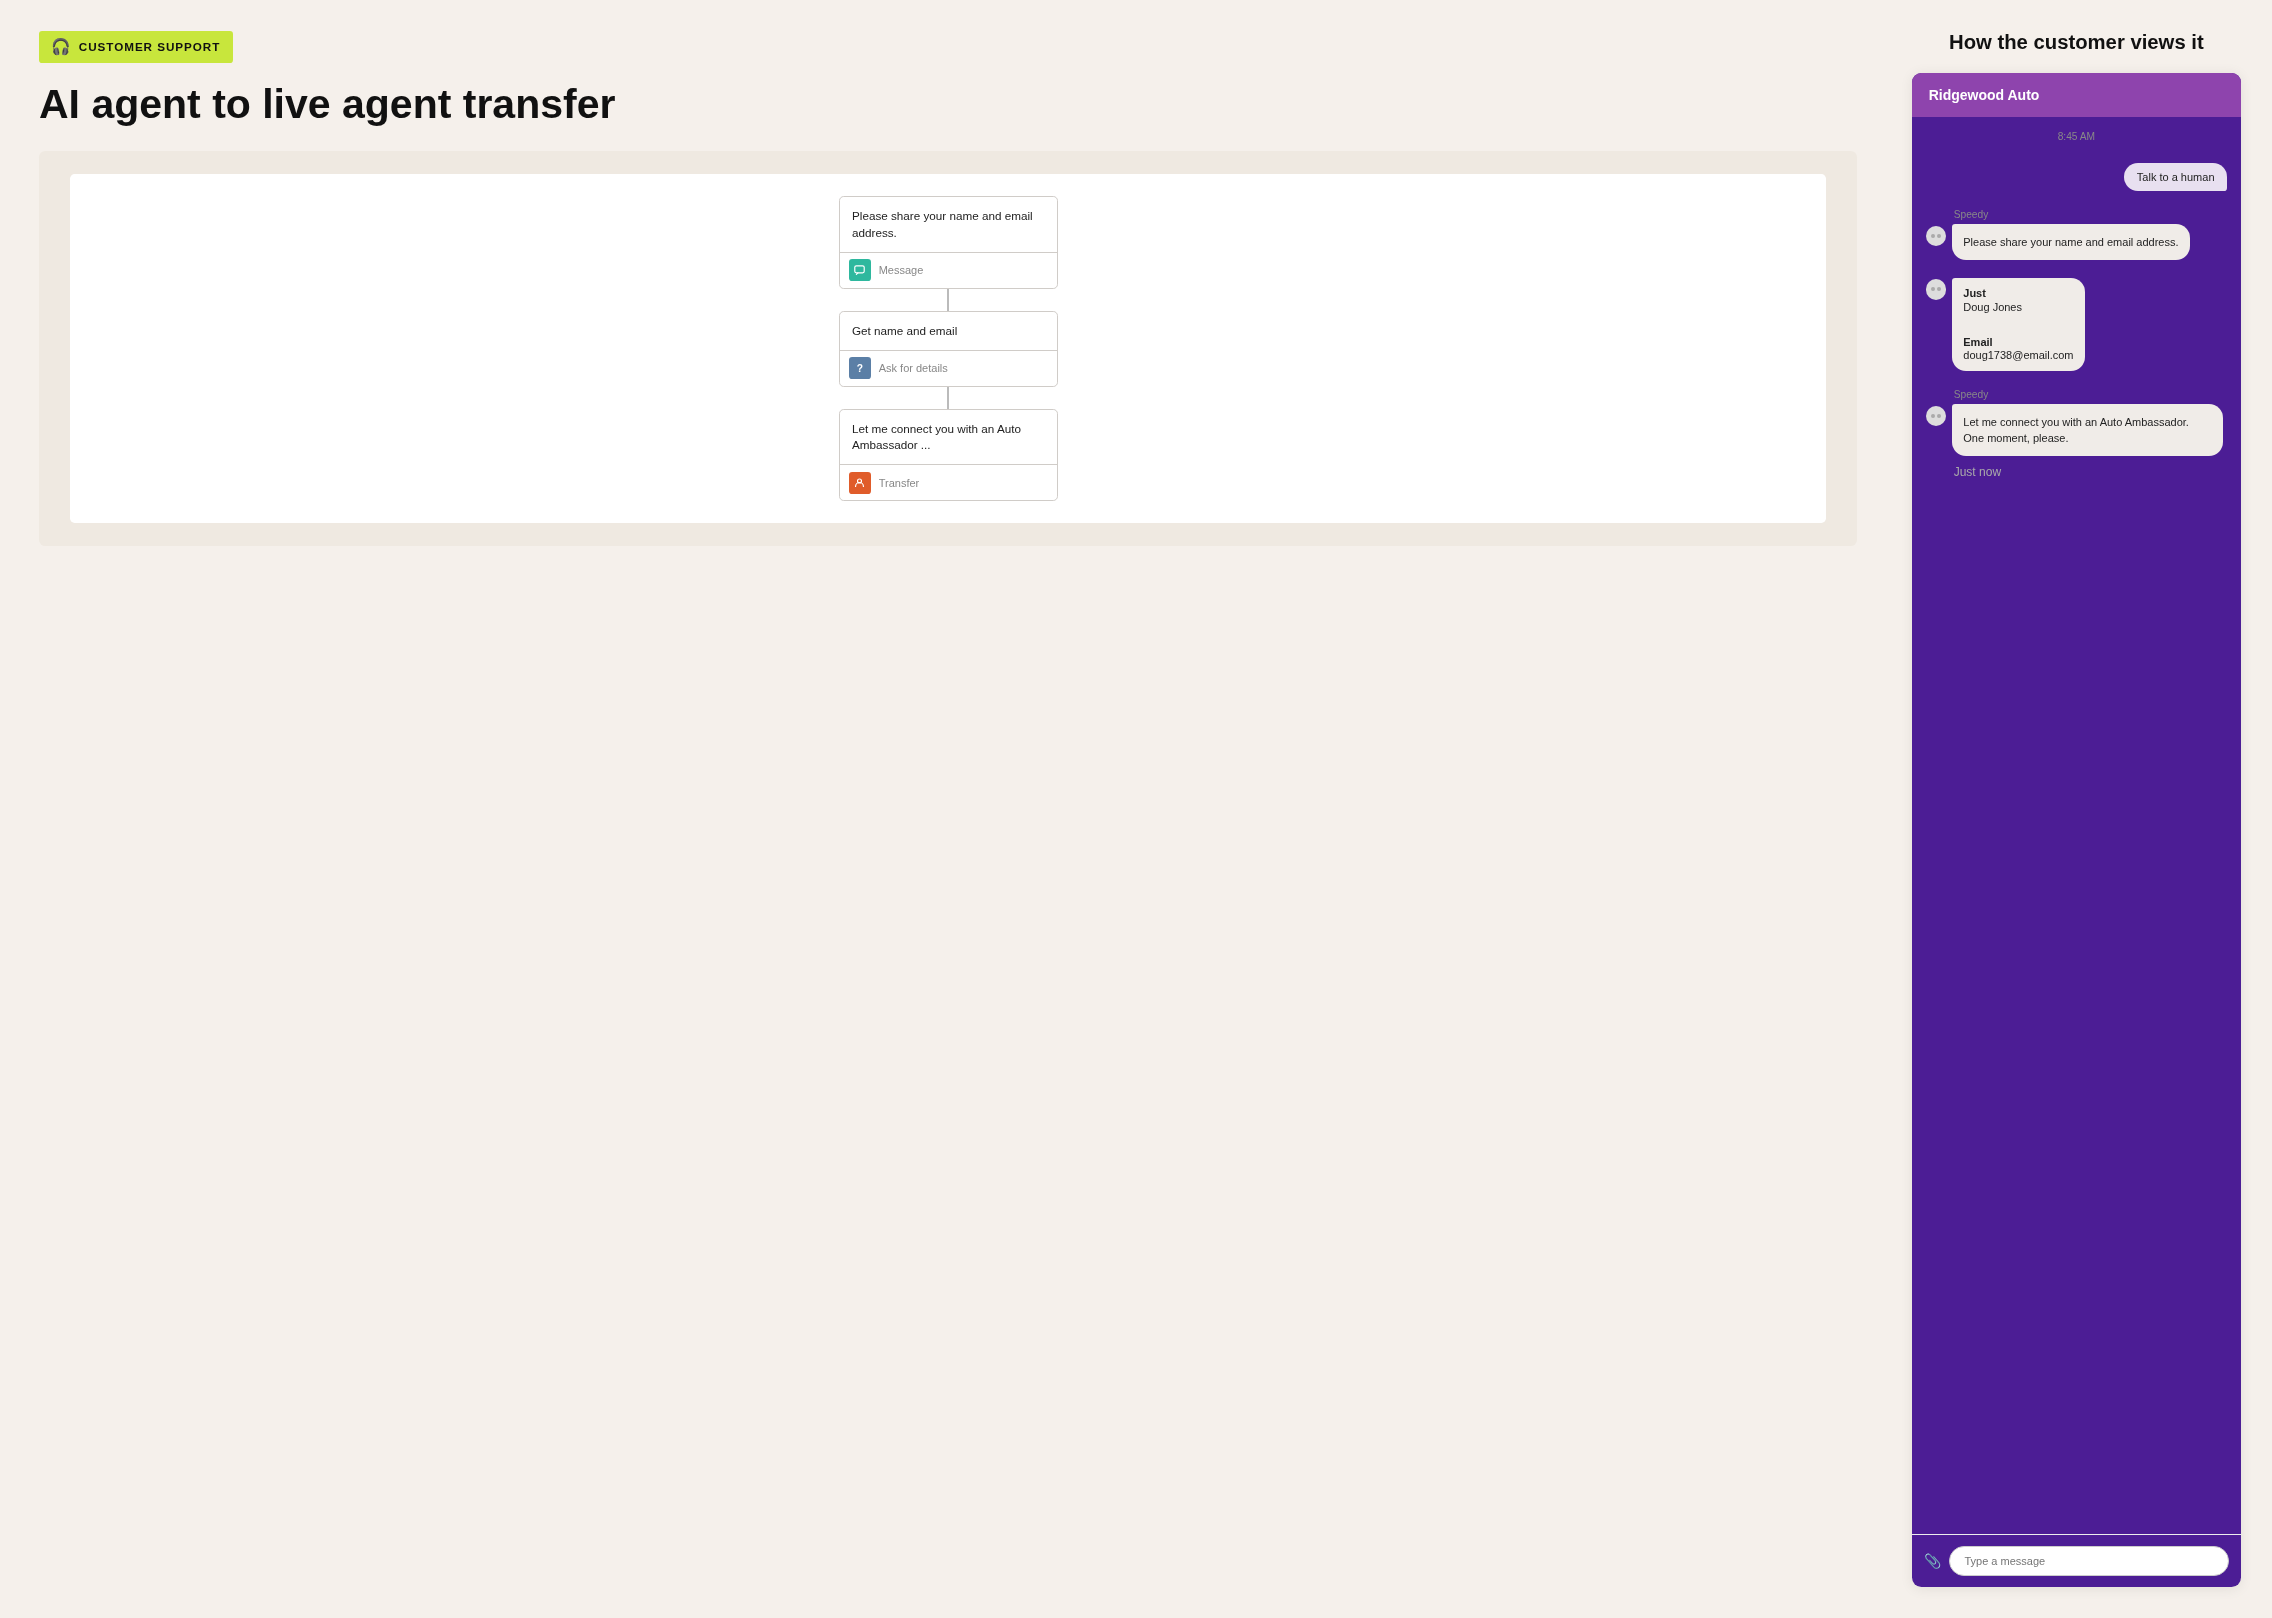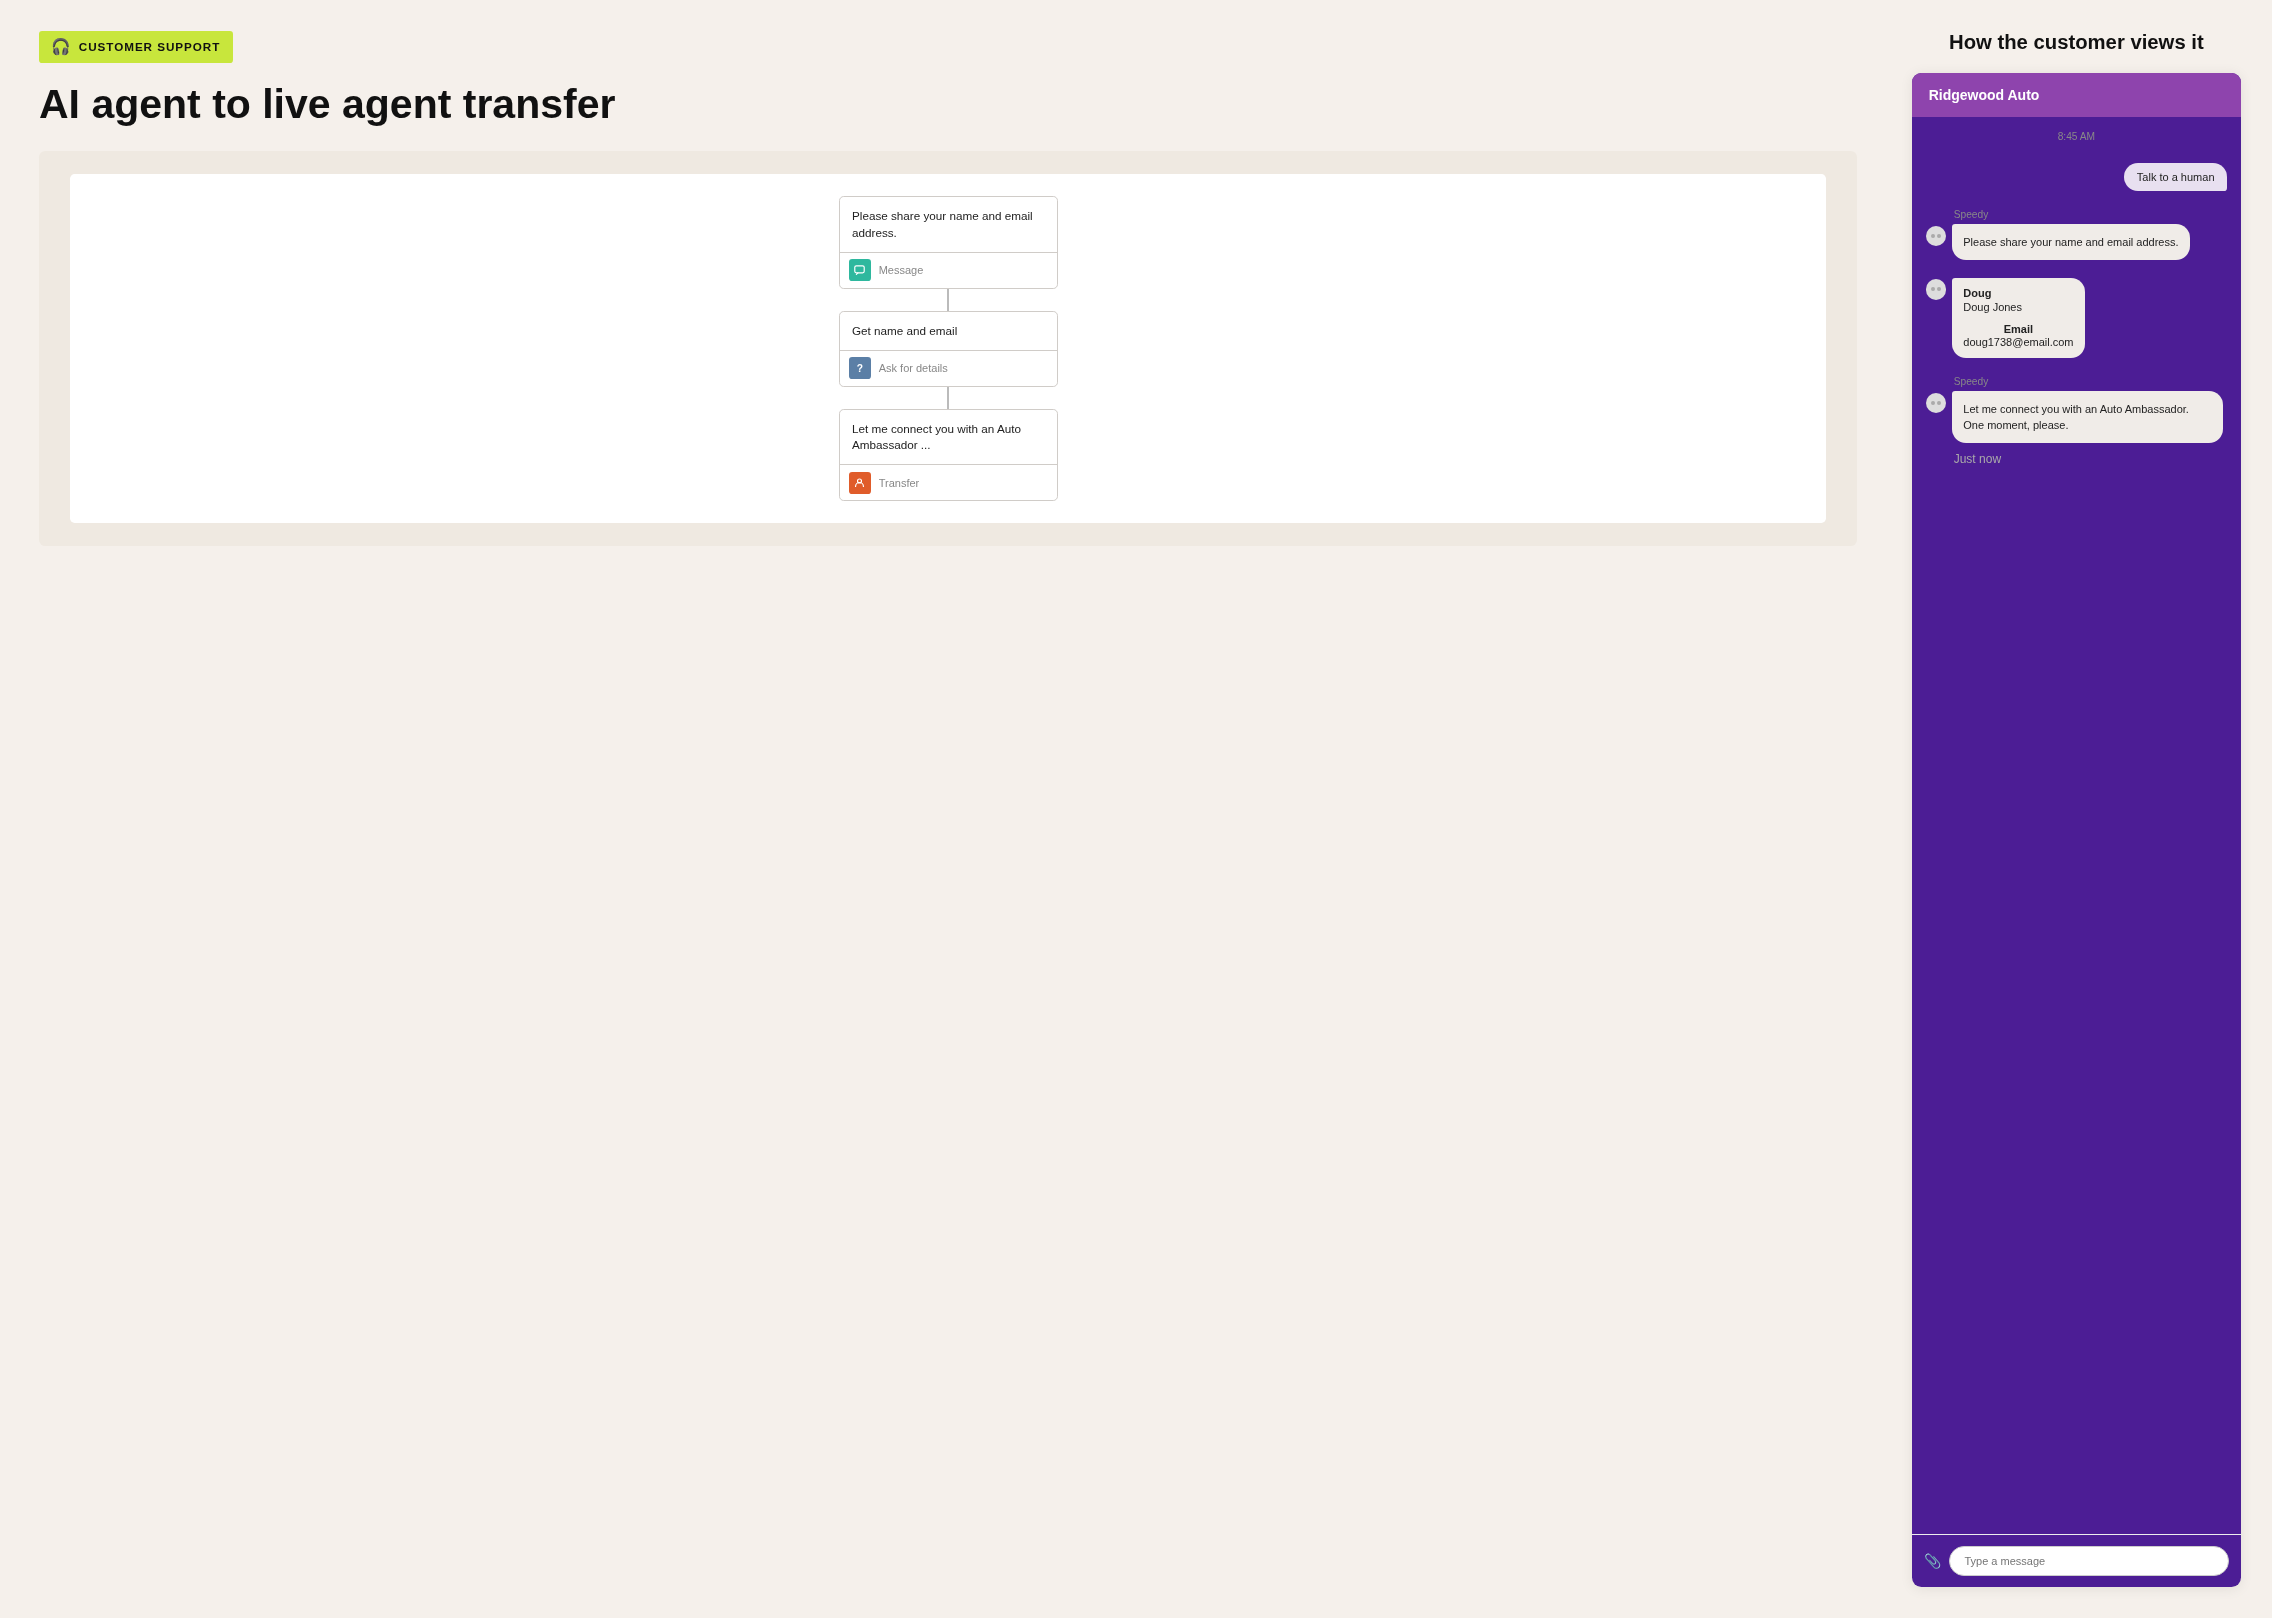--- a/index.html
+++ b/index.html
@@ -405,23 +405,23 @@
       </div>
 
       <div class="bot-bubble-row">
         <div class="bot-avatar">
           <div class="bot-avatar-dots">
             <span></span>
               <span></span>
           </div>
         </div>
         <div class="info-card">
-          <div class="info-label">Doug</div>
+          <div class="info-label">Just</div>
           <div class="info-value">Doug Jones</div>
-          <div class="info-label" style="margin-top:10px;text-align:center;">Email</div>
+          <div class="info-label" style="margin-top:23px;">Email</div>
           <div class="info-value">doug1738@email.com</div>
         </div>
       </div>
 
       <div class="bot-row">
         <span class="bot-sender">Speedy</span>
         <div class="bot-bubble-row">
           <div class="bot-avatar">
             <div class="bot-avatar-dots">
               <span></span>

